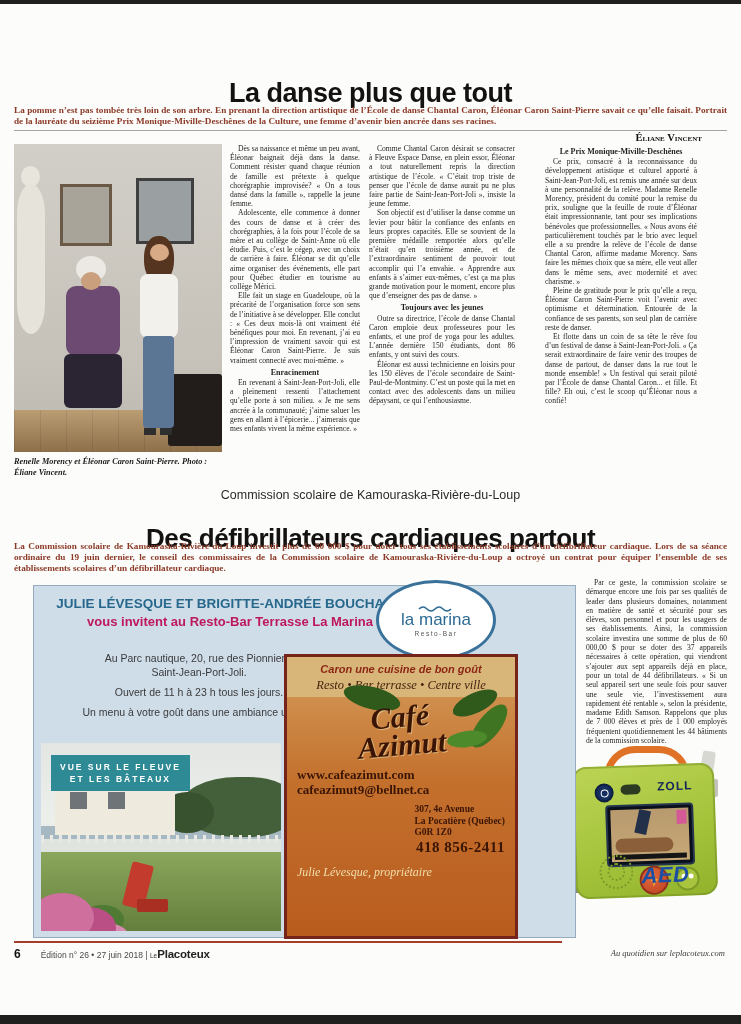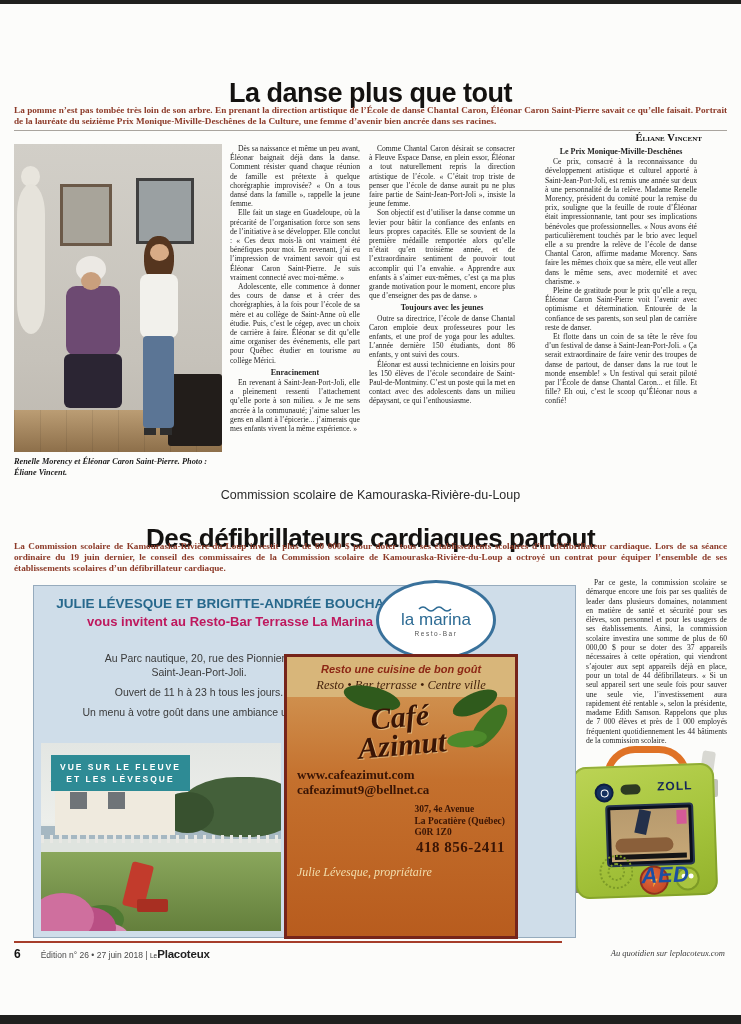--- a/index.html
+++ b/index.html
@@ -196,22 +196,22 @@
     <div class="abs w2-top"></div>
     <div class="abs w2-jeans"></div>
     <div class="abs w2-face"></div>
     <div class="abs w2-foot1"></div>
     <div class="abs w2-foot2"></div>
   </div>
   <div class="abs a1caption">Renelle Morency et Éléonar Caron Saint-Pierre. Photo : Éliane Vincent.</div>
 
   <div class="abs bodycol col1">
     <p>Dès sa naissance et même un peu avant, Éléonar baignait déjà dans la danse. Comment résister quand chaque réunion de famille est prétexte à quelque chorégraphie improvisée? « On a tous dansé dans la famille », rappelle la jeune femme.</p>
+    <p>Adolescente, elle commence à donner des cours de danse et à créer des chorégraphies, à la fois pour l’école de sa mère et au collège de Saint-Anne où elle étudie. Puis, c’est le cégep, avec un choix de carrière à faire. Éléonar se dit qu’elle aime organiser des événements, elle part pour Québec étudier en tourisme au collège Mérici.</p>
     <p>Elle fait un stage en Guadeloupe, où la précarité de l’organisation force son sens de l’initiative à se développer. Elle conclut : « Ces deux mois-là ont vraiment été bénéfiques pour moi. En revenant, j’ai eu l’impression de vraiment savoir qui est Éléonar Caron Saint-Pierre. Je suis vraiment connecté avec moi-même. »</p>
-    <p>Adolescente, elle commence à donner des cours de danse et à créer des chorégraphies, à la fois pour l’école de sa mère et au collège de Saint-Anne où elle étudie. Puis, c’est le cégep, avec un choix de carrière à faire. Éléonar se dit qu’elle aime organiser des événements, elle part pour Québec étudier en tourisme au collège Mérici.</p>
     <p class="subhead">Enracinement</p>
     <p>En revenant à Saint-Jean-Port-Joli, elle a pleinement ressenti l’attachement qu’elle porte à son milieu. « Je me sens ancrée à la communauté; j’aime saluer les gens en allant à l’épicerie... j’aimerais que mes enfants vivent la même expérience. »</p>
   </div>
 
   <div class="abs bodycol col2">
     <p>Comme Chantal Caron désirait se consacrer à Fleuve Espace Danse, en plein essor, Éléonar a tout naturellement repris la direction artistique de l’école. « C’était trop triste de penser que l’école de danse aurait pu ne plus faire partie de Saint-Jean-Port-Joli », insiste la jeune femme.</p>
     <p>Son objectif est d’utiliser la danse comme un levier pour bâtir la confiance des enfants en leurs propres capacités. Elle se souvient de la première médaille remportée alors qu’elle n’était qu’en troisième année, et de l’extraordinaire sentiment de pouvoir tout accomplir qui l’a envahie. « Apprendre aux enfants à s’aimer eux-mêmes, c’est ça ma plus grande motivation pour le moment, encore plus que d’enseigner des pas de danse. »</p>
     <p class="subhead">Toujours avec les jeunes</p>
     <p>Outre sa directrice, l’école de danse Chantal Caron emploie deux professeures pour les enfants, et une prof de yoga pour les adultes. L’année dernière 150 étudiants, dont 86 enfants, y ont suivi des cours.</p>
     <p>Éléonar est aussi technicienne en loisirs pour les 150 élèves de l’école secondaire de Saint-Paul-de-Montminy. C’est un poste qui la met en contact avec des adolescents dans un milieu dépaysant, ce qui l’enthousiasme.</p>
@@ -287,27 +287,27 @@
       <div class="abs house"></div>
       <div class="abs win1"></div>
       <div class="abs win2"></div>
       <div class="abs fence"></div>
       <div class="abs lawn"></div>
       <div class="abs chair-back"></div>
       <div class="abs chair-seat"></div>
       <div class="abs flowers"></div>
       <div class="abs m-badge">
         <div>VUE SUR LE FLEUVE</div>
-        <div>ET LES LÉVESQUE</div>
+        <div>ET LES BÂTEAUX</div>
       </div>
     </div>
 
     <div class="abs cafe">
       <div class="c-head">
-        <div class="c-tag">Resto une cuisine de bon goût</div>
+        <div class="c-tag">Caron une cuisine de bon goût</div>
         <div class="c-serv">Resto • Bar terrasse • Centre ville</div>
       </div>
       <div class="c-body">
         <div class="leaf leaf4"></div>
         <div class="leaf leaf1"></div>
         <div class="leaf leaf2"></div>
         <div class="leaf leaf3"></div>
         <div class="c-logo">
           <div>Café</div>
           <div>Azimut</div>

